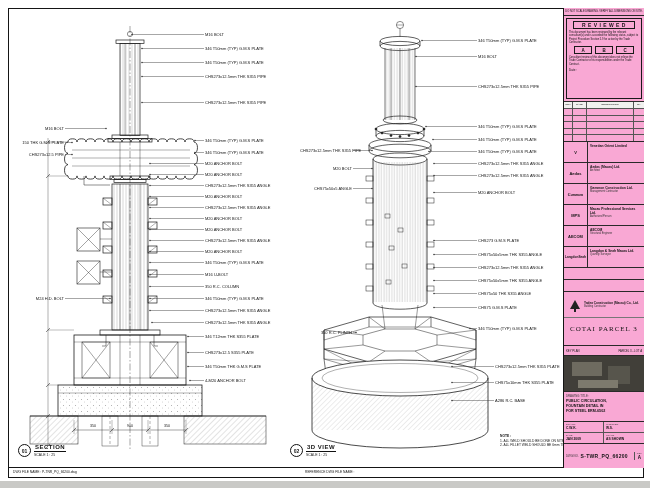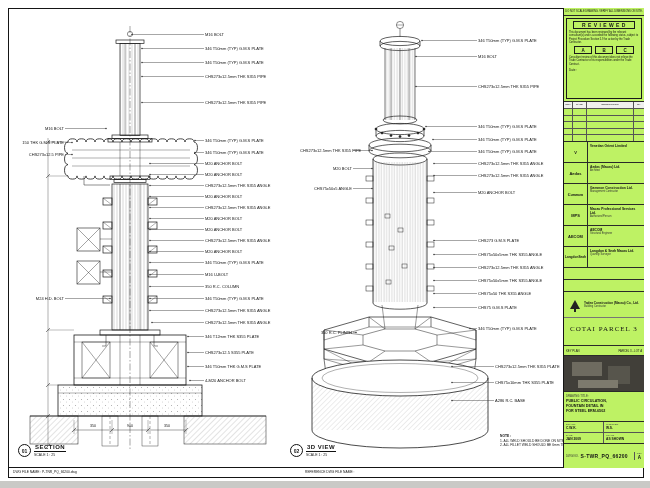--- a/index.html
+++ b/index.html
@@ -15,21 +15,21 @@
   .ann-vr2 { left:495px; }
   .ann-vl { left:300px; width:52px; text-align:right; }
   .dim { position:absolute; font-size:3.6px; width:20px; text-align:center; z-index:5; }
   .badge { position:absolute; display:flex; align-items:flex-start; gap:3px; z-index:5; }
   .badge-circle { width:13px; height:13px; border:1px solid #111; border-radius:50%; font-size:5px; font-weight:bold; display:flex; align-items:center; justify-content:center; background:#fff; }
   .badge-title { font-size:6px; font-weight:bold; letter-spacing:.5px; border-bottom:1.2px solid #111; padding:0 1px 1px 1px; }
   .badge-scale { font-size:3.5px; margin-top:1px; }
   .notes { position:absolute; left:500px; top:434px; width:120px; font-size:3.3px; line-height:4.6px; z-index:5; }
   .notes-title { font-weight:bold; }
   
-  .tb { position:absolute; left:563px; top:8px; width:81px; height:460px; border-left:1.1px solid #151515; background:#bef264; z-index:6; display:flex; flex-direction:column; }
+  .tb { position:absolute; left:563px; top:8px; width:81px; height:460px; border-left:1.1px solid #151515; background:#f9a8d4; z-index:6; display:flex; flex-direction:column; }
   .tb > div { border-bottom:1px solid #2a2a2a; width:100%; flex:none; }
   .tb-note { height:8px; font-size:2.6px; text-align:center; line-height:8px; overflow:hidden; }
   .tb-reviewed { height:86px; padding:2px; }
   .rv-inner { border:1px solid #1a1a1a; height:100%; padding:1px 2px; }
   .rv-title { font-size:5px; font-weight:bold; text-align:center; border:1px solid #1a1a1a; margin:1px 4px 2px 4px; letter-spacing:.5px; }
   .rv-para { font-size:2.6px; line-height:3.3px; text-align:left; margin-bottom:2px; }
   .rv-opts { display:flex; justify-content:center; gap:3px; margin:1px 0 2px 0; }
   .rv-opt { width:18px; height:8px; border:1px solid #1a1a1a; font-size:4.5px; font-weight:bold; text-align:center; line-height:7px; }
   .rv-date { font-size:3px; margin-top:1px; }
   .tb-revtable { height:40px; display:flex; flex-direction:column; }

